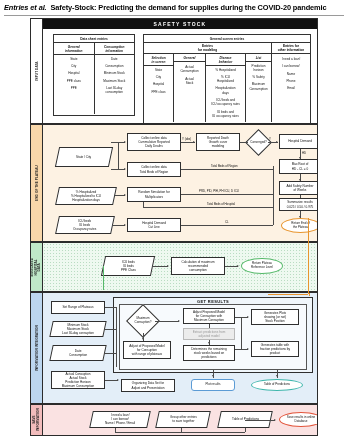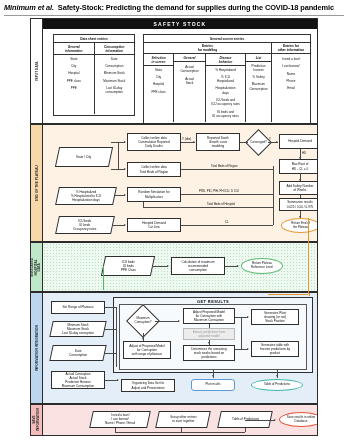--- a/index.html
+++ b/index.html
@@ -163,22 +163,22 @@
 
   .edge-label {
     position:absolute; font-size:2.9px; color:#111; white-space:nowrap;
     background:transparent;
   }
 </style>
 </head>
 <body>
 
 <div id="paper-header">
-  <span class="author">Minimum et al.</span>
-  &nbsp;<span>Safety-Stock: Predicting the demand for supplies during the COVID-18 pandemic</span>
+  <span class="author">Entries et al.</span>
+  &nbsp;<span>Safety-Stock: Predicting the demand for supplies during the COVID-20 pandemic</span>
 </div>
 <div id="header-rule"></div>
 
 <div id="figure">
 
   <div class="band" id="band-input">
     <div class="band-label">
       <span>INPUT DATA</span>
     </div>
     <div class="band-body">

